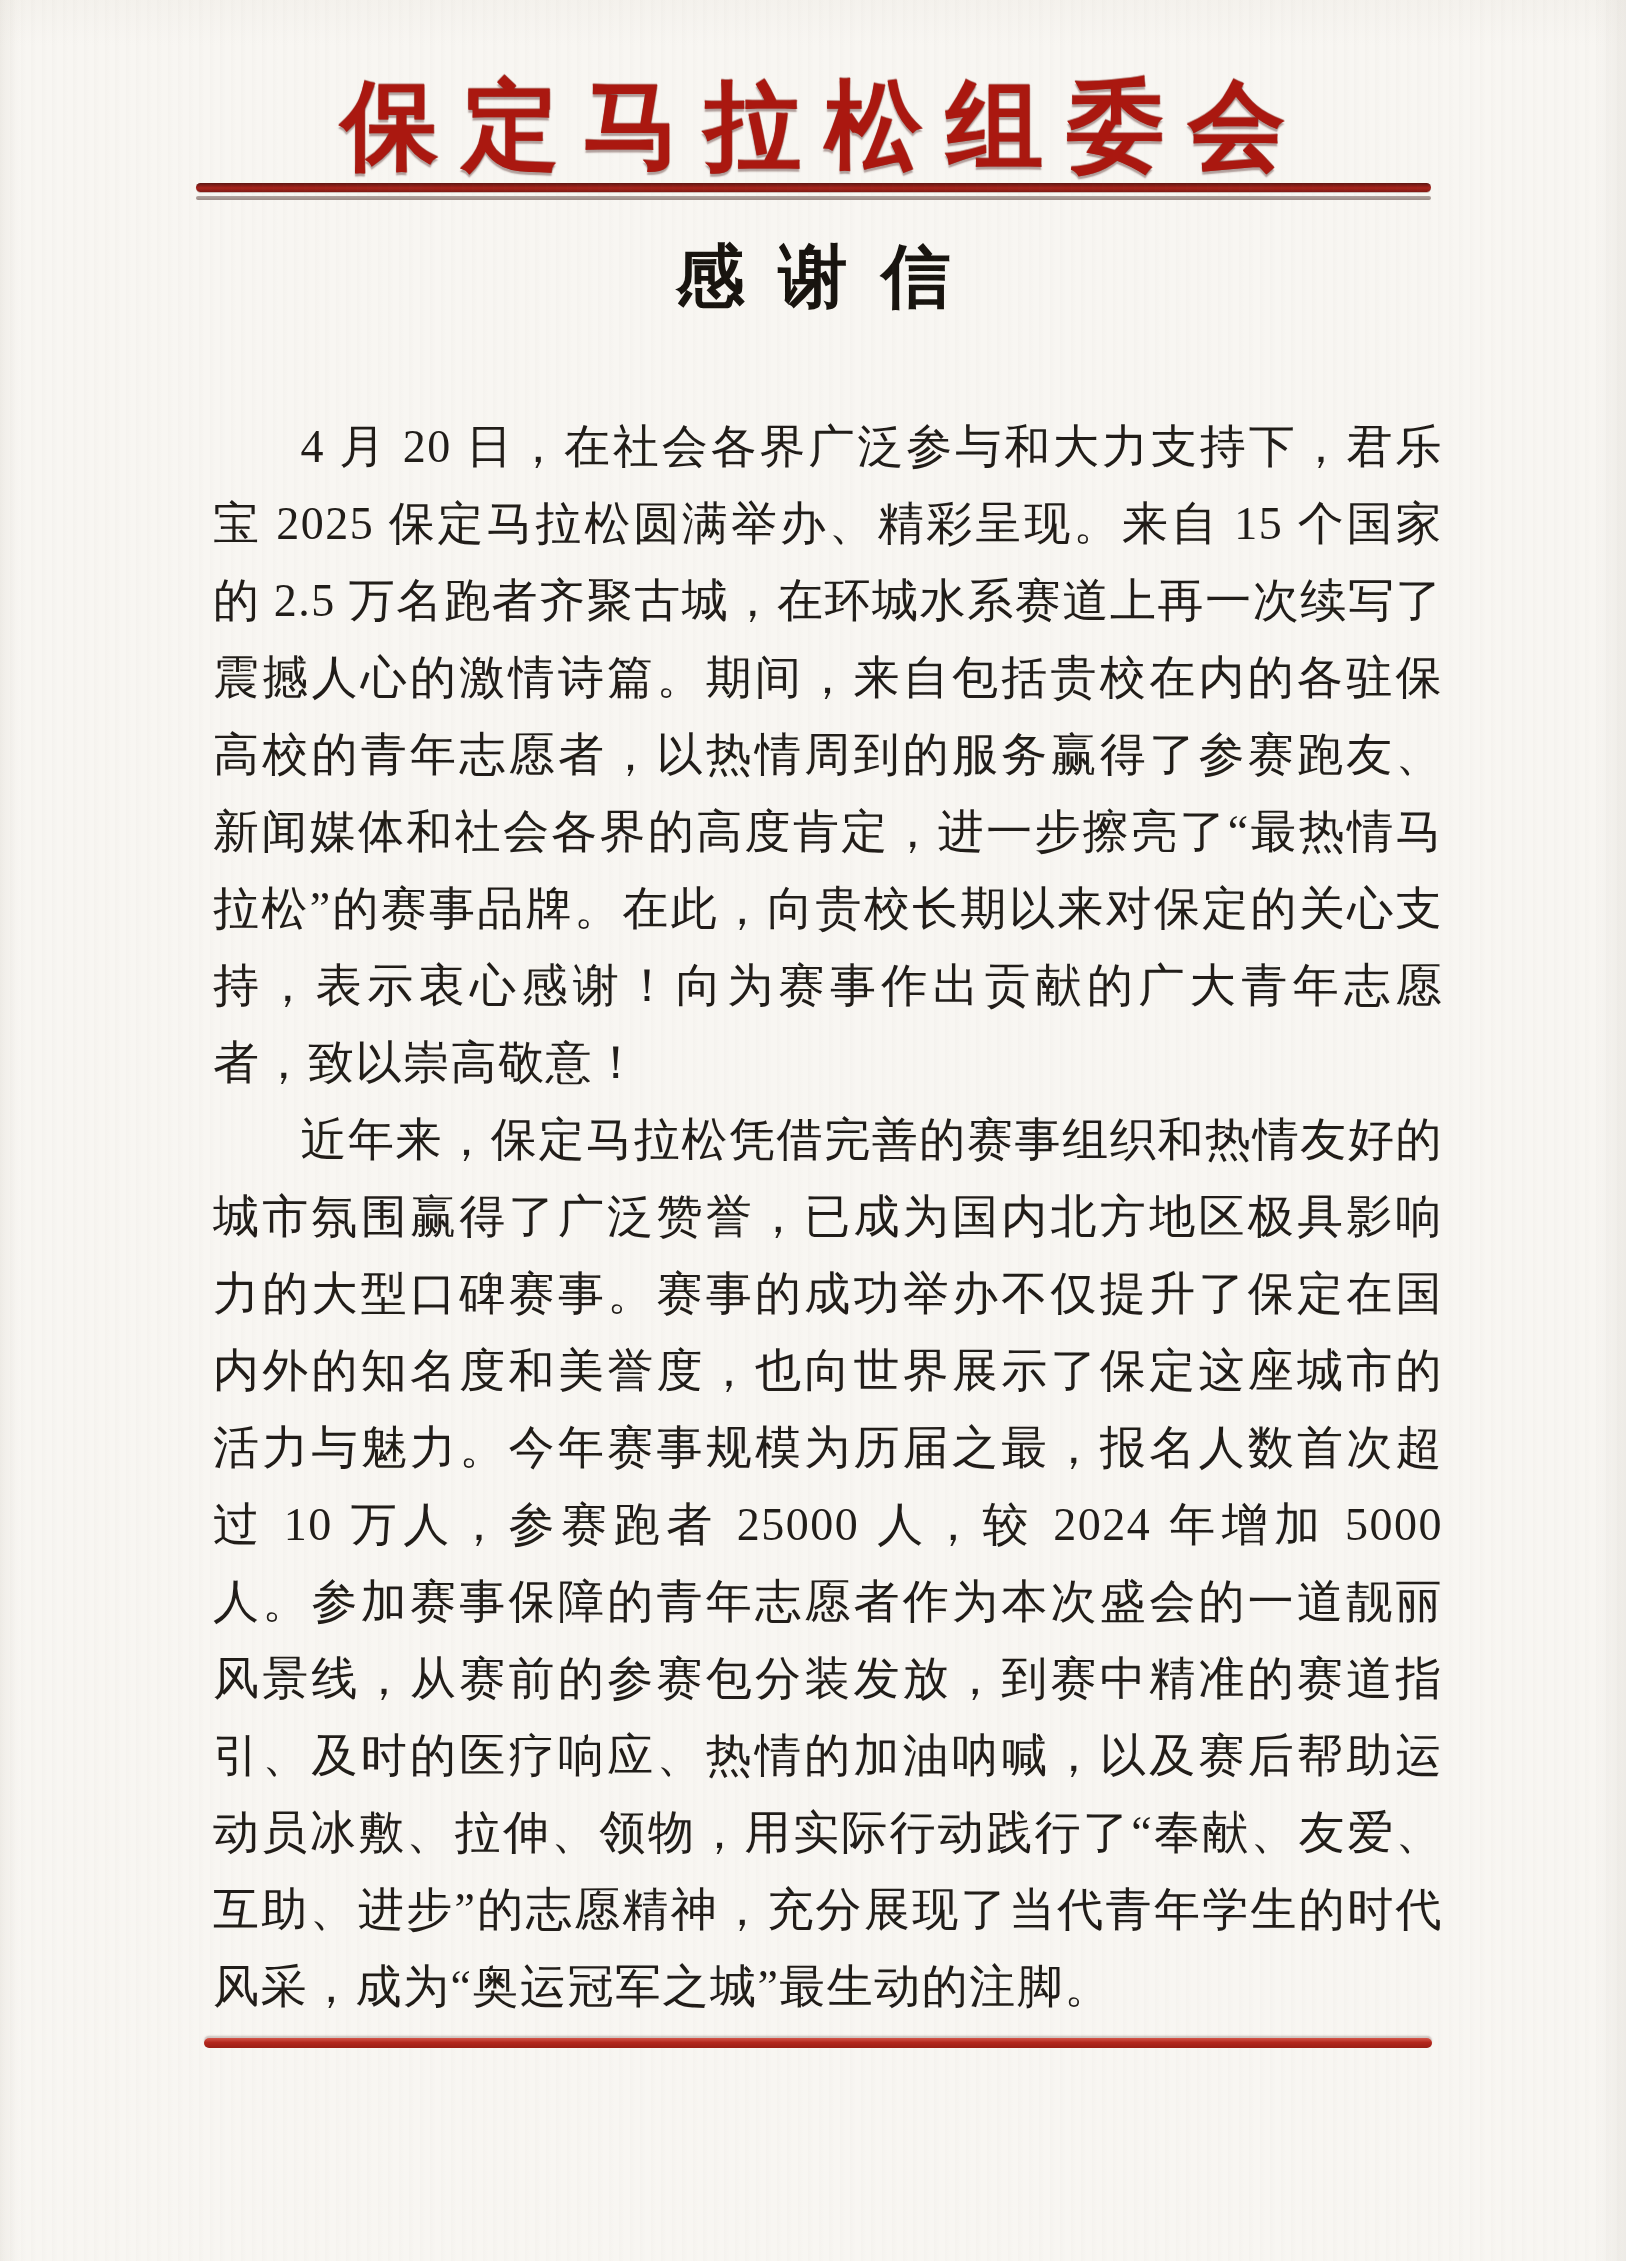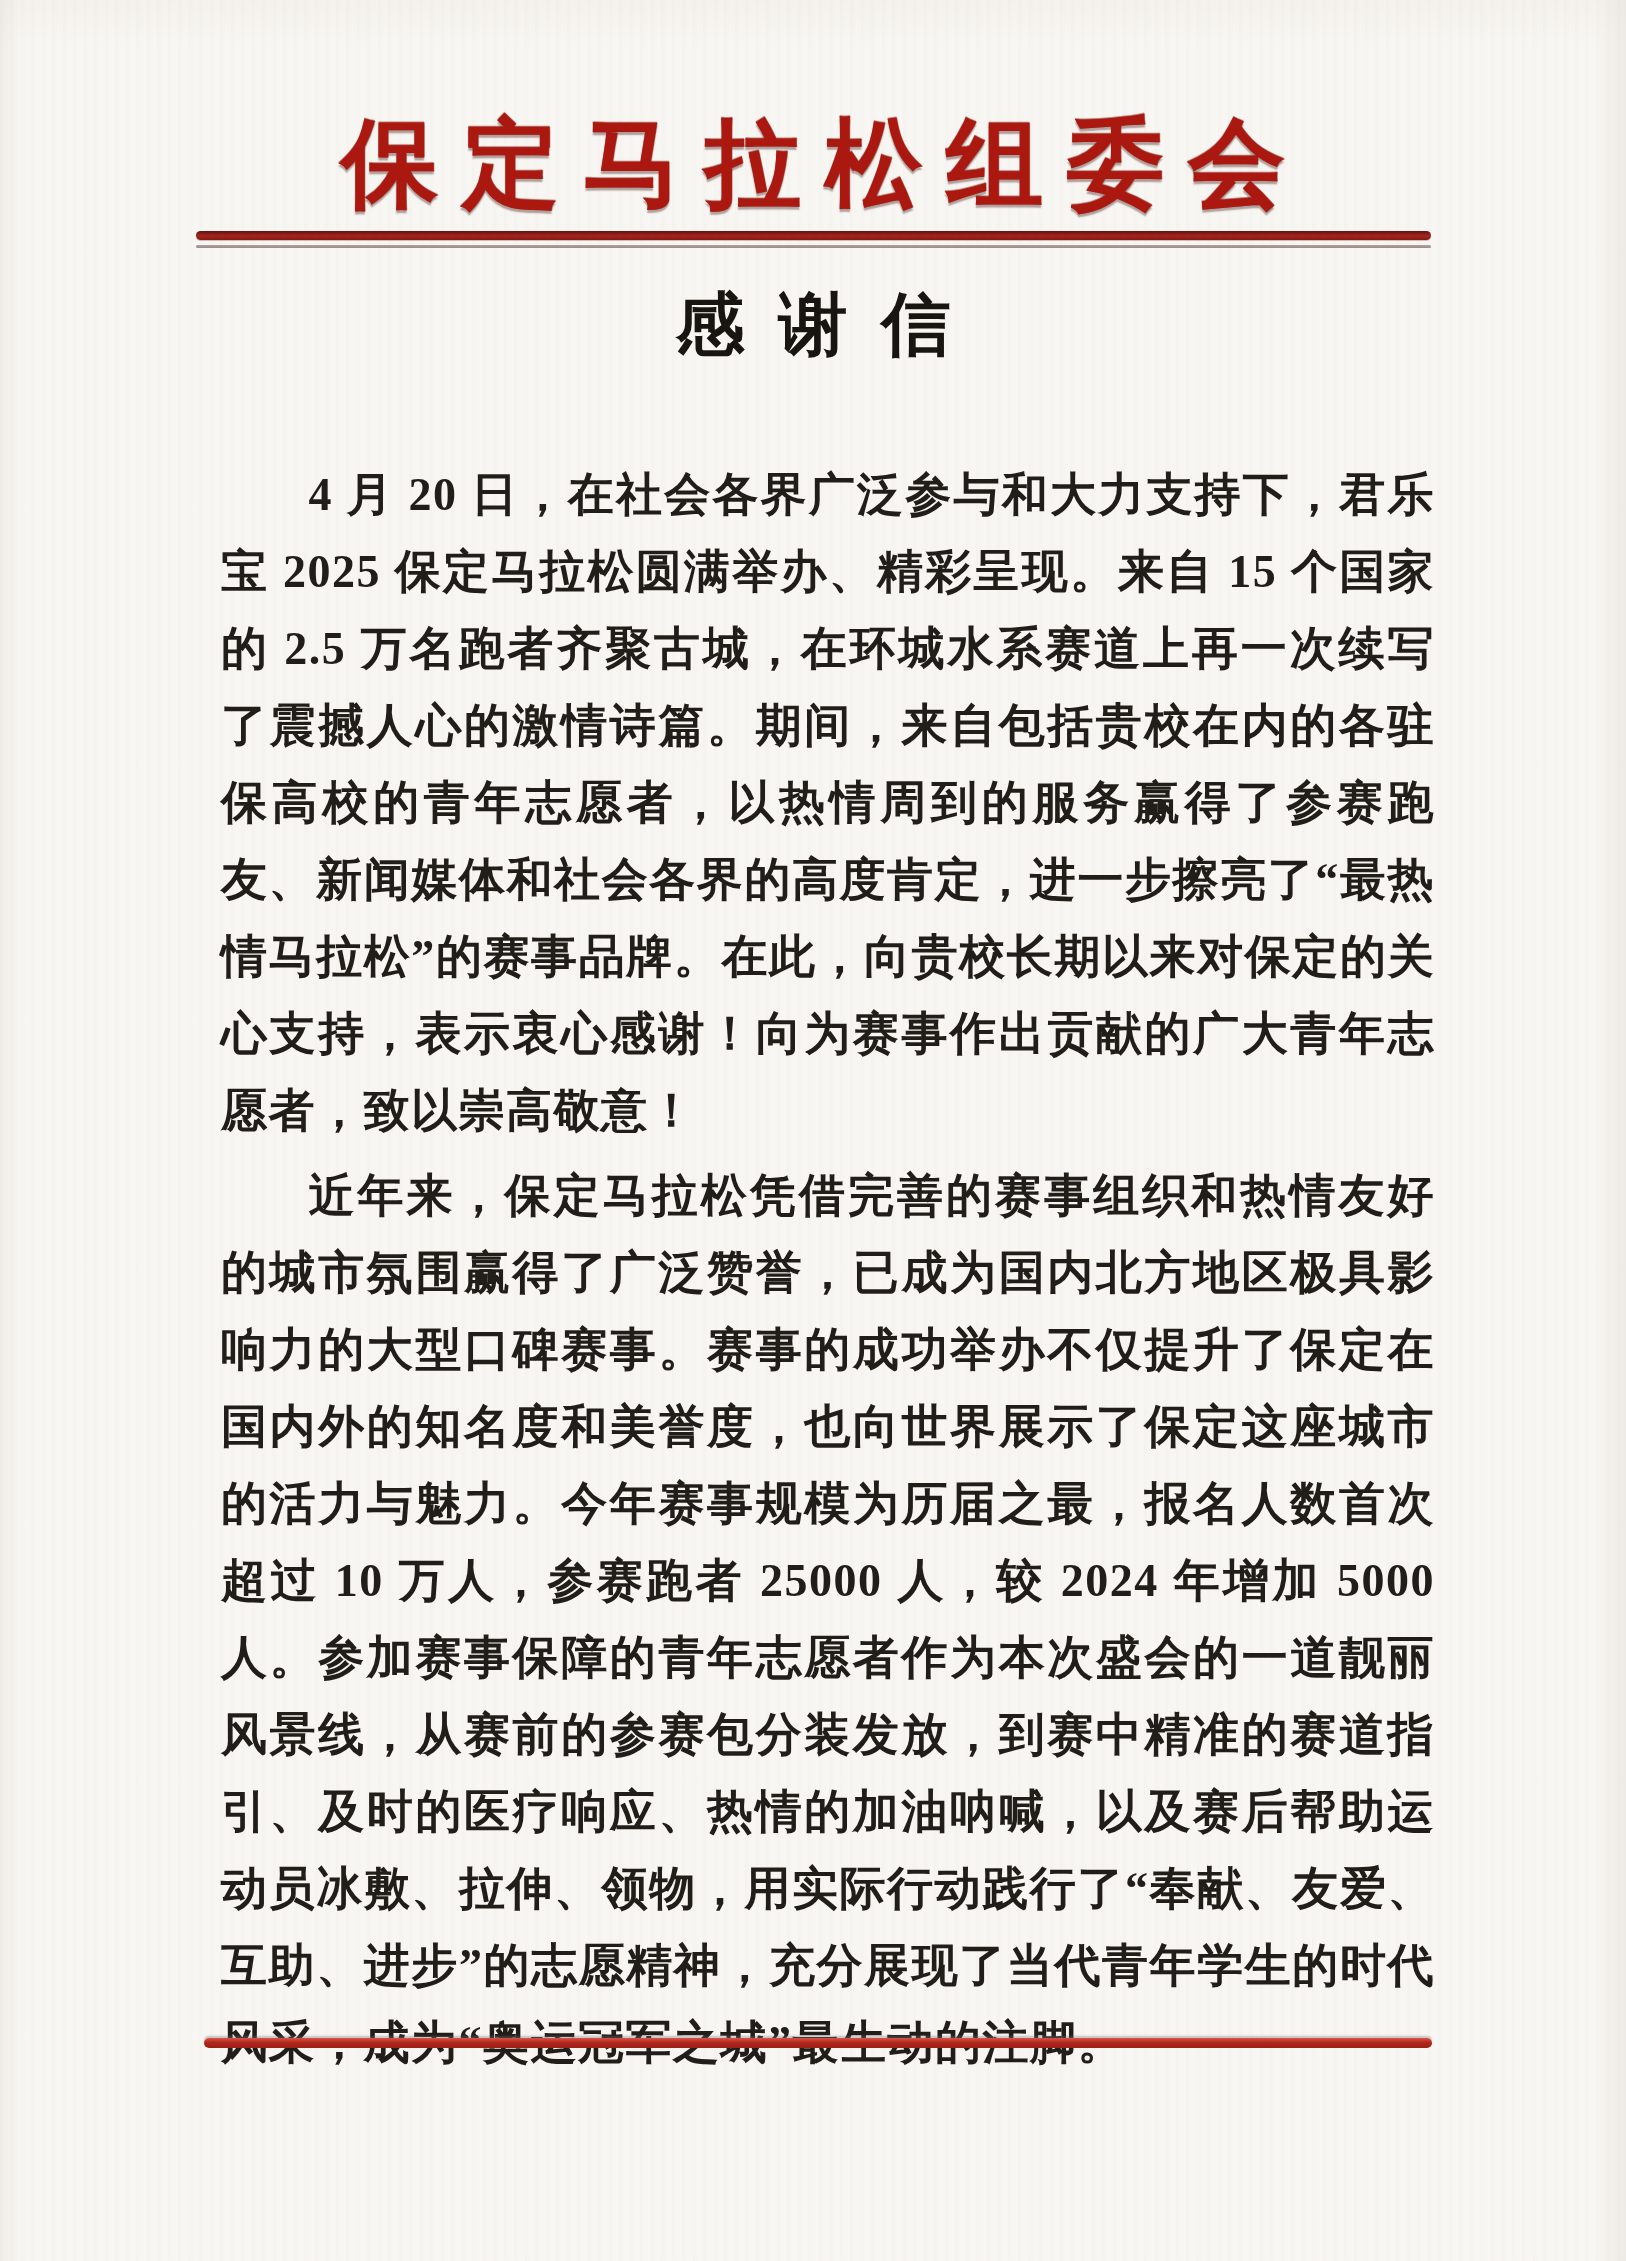--- a/index.html
+++ b/index.html
@@ -28,22 +28,22 @@
     background: repeating-linear-gradient(
       90deg,
       rgba(120,110,100,0.025) 0px,
       rgba(120,110,100,0.0) 5.2px,
       rgba(255,255,255,0.0) 10.5px
     );
     pointer-events: none;
   }
 
   .letterhead {
-    margin: 18px;
-    padding-top: 98px;
+    margin: 0;
+    padding-top: 78px;
     text-align: center;
     font-size: 97px;
     line-height: 1;
     font-weight: 700;
     color: #a81d15;
     letter-spacing: 24px;
     text-indent: 24px;
     text-shadow:
       0 3px 1.5px rgba(63, 22, 18, 0.38),
       0 -1.5px 0.7px rgba(128, 28, 20, 0.55),
@@ -89,23 +89,22 @@
     line-height: 77px;
     color: #211d19;
     letter-spacing: 1.5px;
     text-align: justify;
     text-justify: inter-character;
   }
   .salutation {
     margin: 0;
   }
   .para {
-    margin: 8px;
+    margin: 0;
     text-indent: 1.9em;
-    font-weight: bold;
   }
 
   .footer-rule {
     position: absolute;
     left: 204px;
     top: 2038px;
     width: 1228px;
     height: 9.7px;
     border-radius: 5.2px;
     background: linear-gradient(to bottom, #d4564b, #b3261c 45%, #9a1e15);

